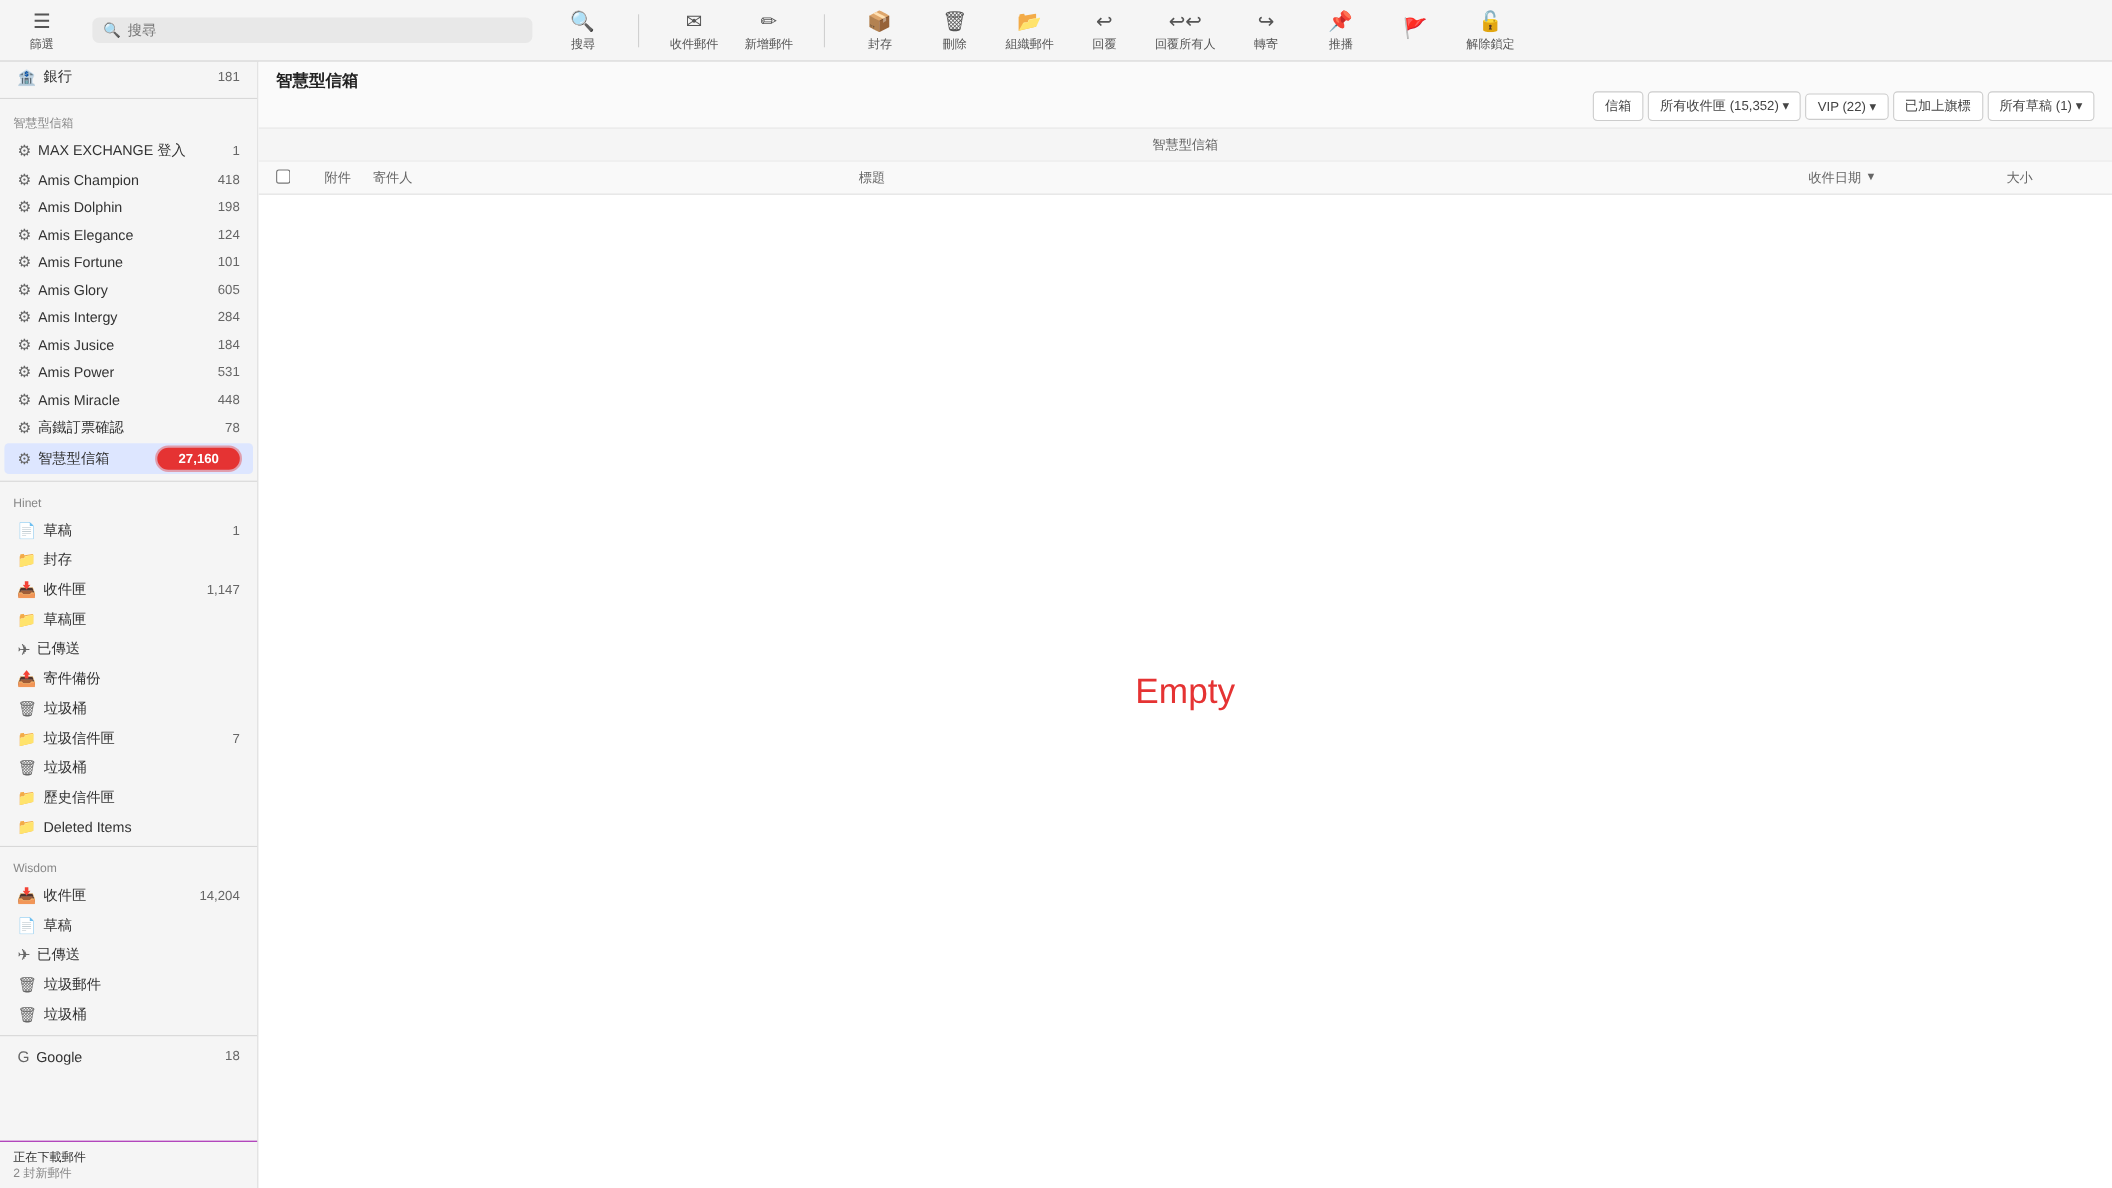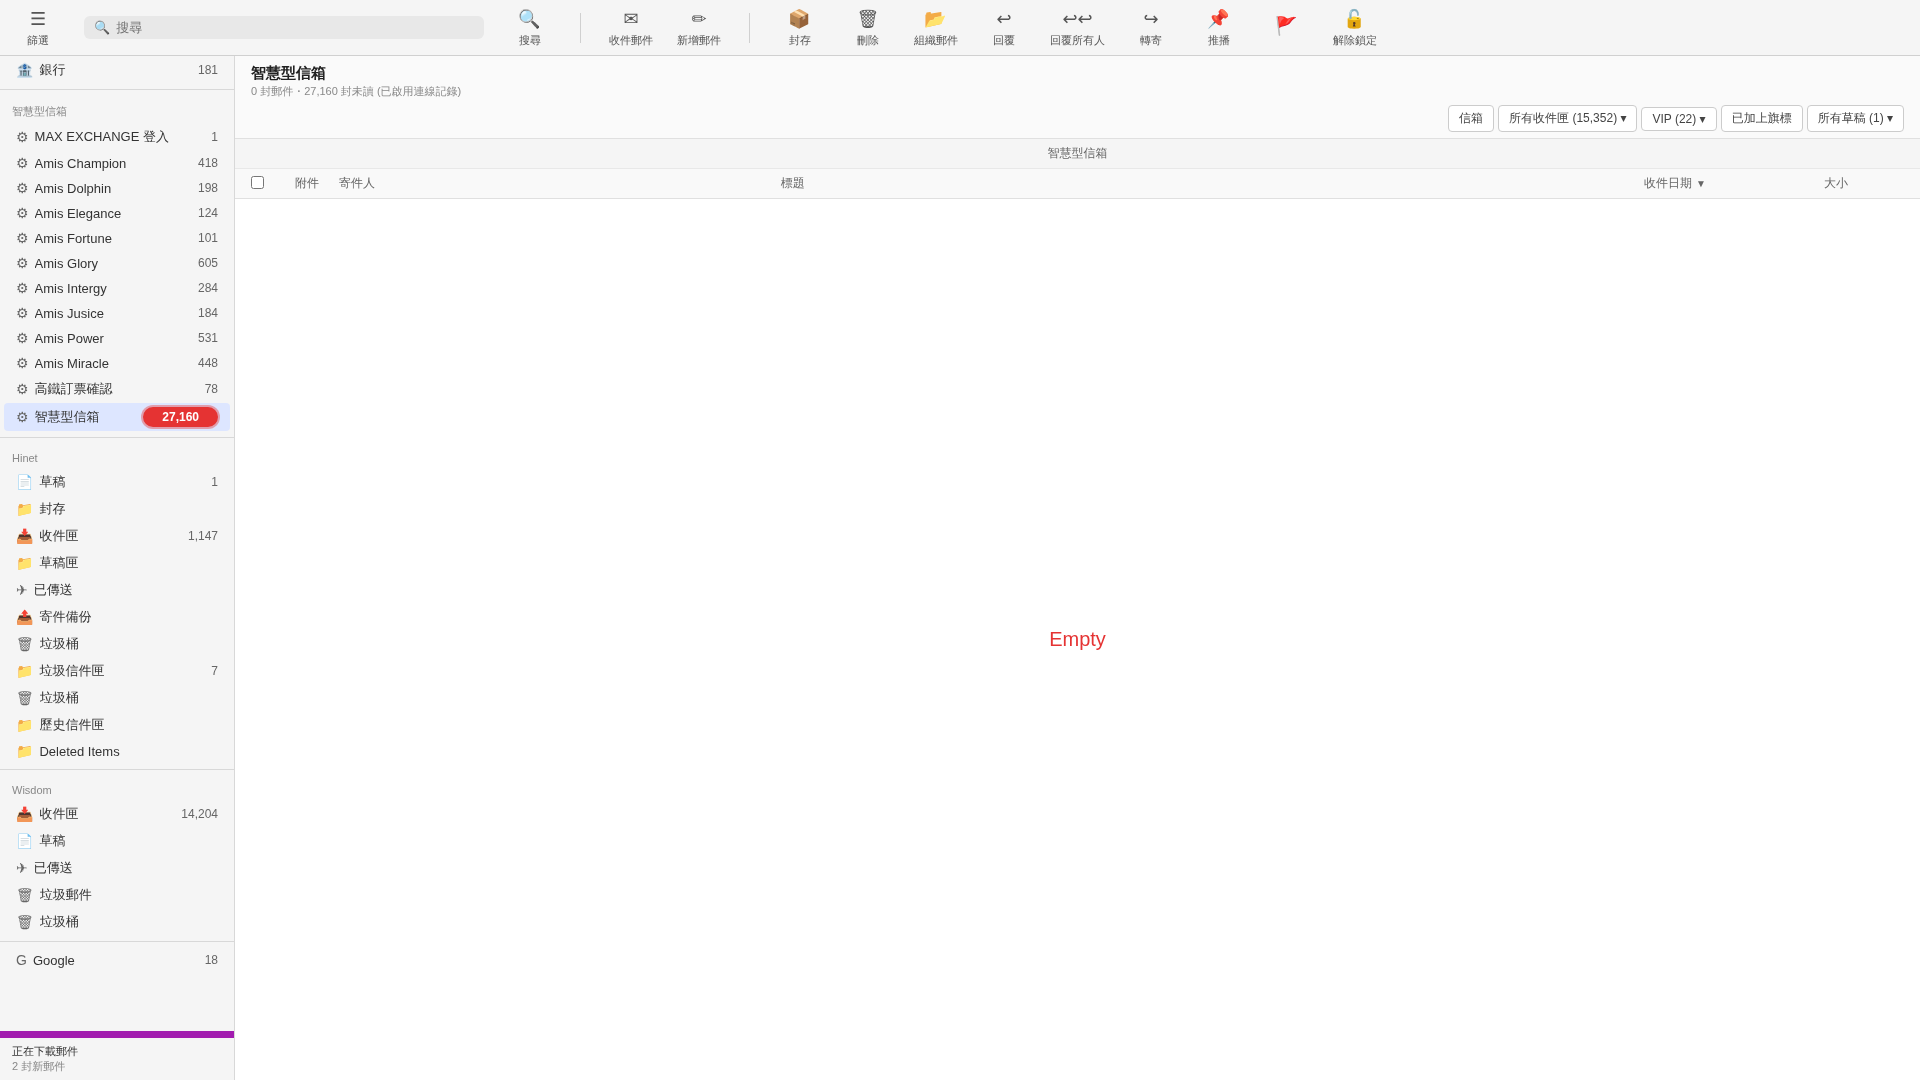--- a/index.html
+++ b/index.html
@@ -95,21 +95,21 @@
       font-size: 12px;
       font-weight: 600;
       border: 2px solid #e53333;
       box-shadow: 0 0 0 2px #e5333366;
     }
 
     .sidebar-divider { height: 1px; background: #d8d8d8; margin: 6px 0; }
 
     
     .sidebar-footer {
-      border-top: 7px solid #a21caf;
+      border-top: 1px solid #a21caf;
       padding: 6px 12px;
       font-size: 11px;
       color: #666;
     }
     .sidebar-footer .footer-main { font-weight: 500; color: #333; }
 
     
     .content-area {
       flex: 1;
       display: flex;
@@ -188,21 +188,21 @@
     }
 
     
     .empty-state {
       flex: 1;
       display: flex;
       align-items: center;
       justify-content: center;
     }
     .empty-text {
-      font-size: 20px;
+      font-size: 32px;
       color: #e53333;
       font-weight: 400;
     }
 
     
     .content-scroll { flex: 1; overflow-y: auto; display: flex; flex-direction: column; }
 
     
     .toolbar-sep { width: 1px; height: 30px; background: #d0d0d0; margin: 0 4px; }
   </style>
@@ -468,21 +468,20 @@
     <div class="sidebar-footer">
       <div class="footer-main">正在下載郵件</div>
       <div style="font-size:11px; color:#888;">2 封新郵件</div>
     </div>
   </div>
 
   <div class="content-area">
 
     <div class="content-header">
       <div class="content-title">智慧型信箱</div>
-      <div class="content-subtitle">0 封郵件・27,160 封未讀 (已啟用連線記錄)</div>
       <div class="content-tabs" id="content-tabs">
           <button class="tab-btn">信箱</button>
           <button class="tab-btn">所有收件匣 (15,352) ▾</button>
           <button class="tab-btn">VIP (22) ▾</button>
           <button class="tab-btn">已加上旗標</button>
           <button class="tab-btn">所有草稿 (1) ▾</button>
         </div>
     </div>
 
     <div class="smart-inbox-label">智慧型信箱</div>

